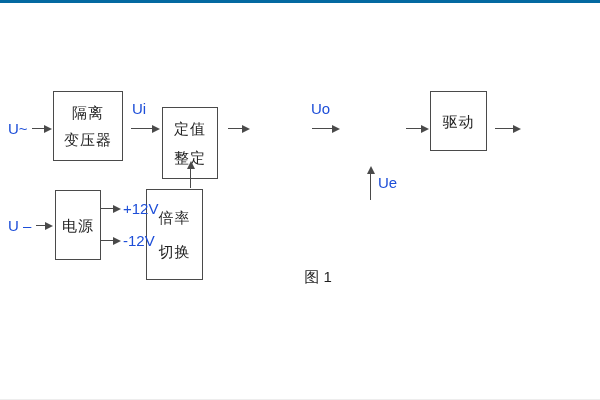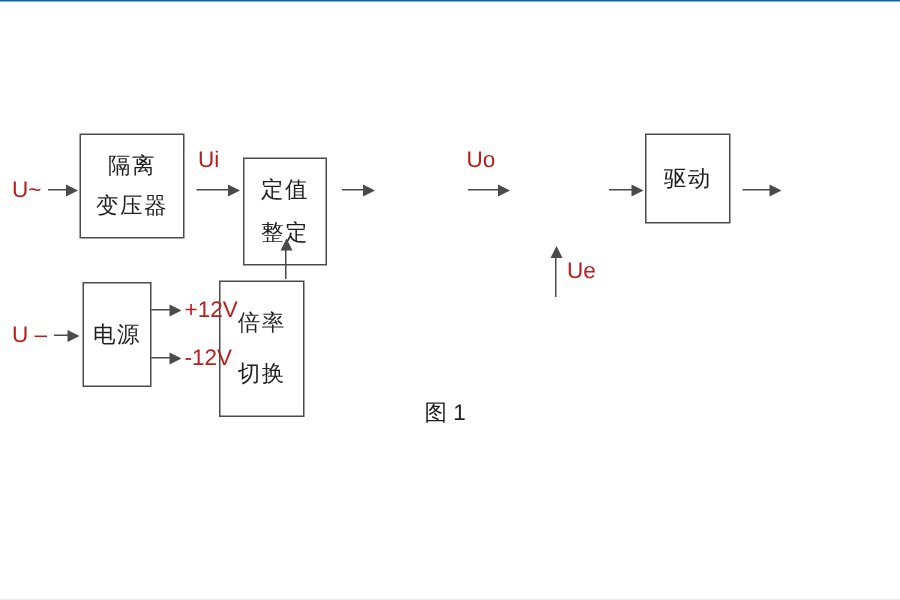--- a/index.html
+++ b/index.html
@@ -1,39 +1,39 @@
 <!DOCTYPE html>
 <html><head>
 <meta charset="utf-8">
 <style>
   html,body { margin:0; padding:0; background:#ffffff; }
   .canvas {
     position:relative; width:600px; height:400px; background:#ffffff;
     font-family:"Liberation Sans","DejaVu Sans",sans-serif;
-    overflow:hidden; border-top:1px solid #0369a1; border-bottom:1px solid #ededed;
+    overflow:hidden; border-top:3px solid #0369a1; border-bottom:1px solid #ededed;
     box-sizing:border-box;
     text-decoration:underline;
   }
   .box {
     position:absolute; box-sizing:border-box;
     border:1px solid #4a4a4a; background:#ffffff;
     display:flex; flex-direction:column; align-items:center; justify-content:space-evenly;
     font-size:15px; color:#1f1f1f;
   }
   .box span { line-height:1; white-space:nowrap; letter-spacing:1px; }
   .lbl {
-    position:absolute; font-size:15px; color:#b91c1c; line-height:1; white-space:nowrap;
+    position:absolute; font-size:15px; color:#1d4ed8; line-height:1; white-space:nowrap;
   }
   .shaft-h { position:absolute; height:1.4px; background:#4a4a4a; }
   .head-r  { position:absolute; width:0; height:0;
              border-left:8px solid #4a4a4a; border-top:4px solid transparent; border-bottom:4px solid transparent; }
   .shaft-v { position:absolute; width:1.4px; background:#4a4a4a; }
   .head-u  { position:absolute; width:0; height:0;
              border-bottom:8px solid #4a4a4a; border-left:4px solid transparent; border-right:4px solid transparent; }
-  .caption { position:absolute; font-size:15px; color:#1f1f1f; }
+  .caption { position:absolute; font-size:15px; color:#1f1f1f; text-align:center; }
 </style>
 </head>
 <body>
 
 <div class="canvas">
 
   <div class="box" style="left:53px;top:88px;width:70px;height:70px">
     <span>隔离</span>
     <span>变压器</span>
   </div>

